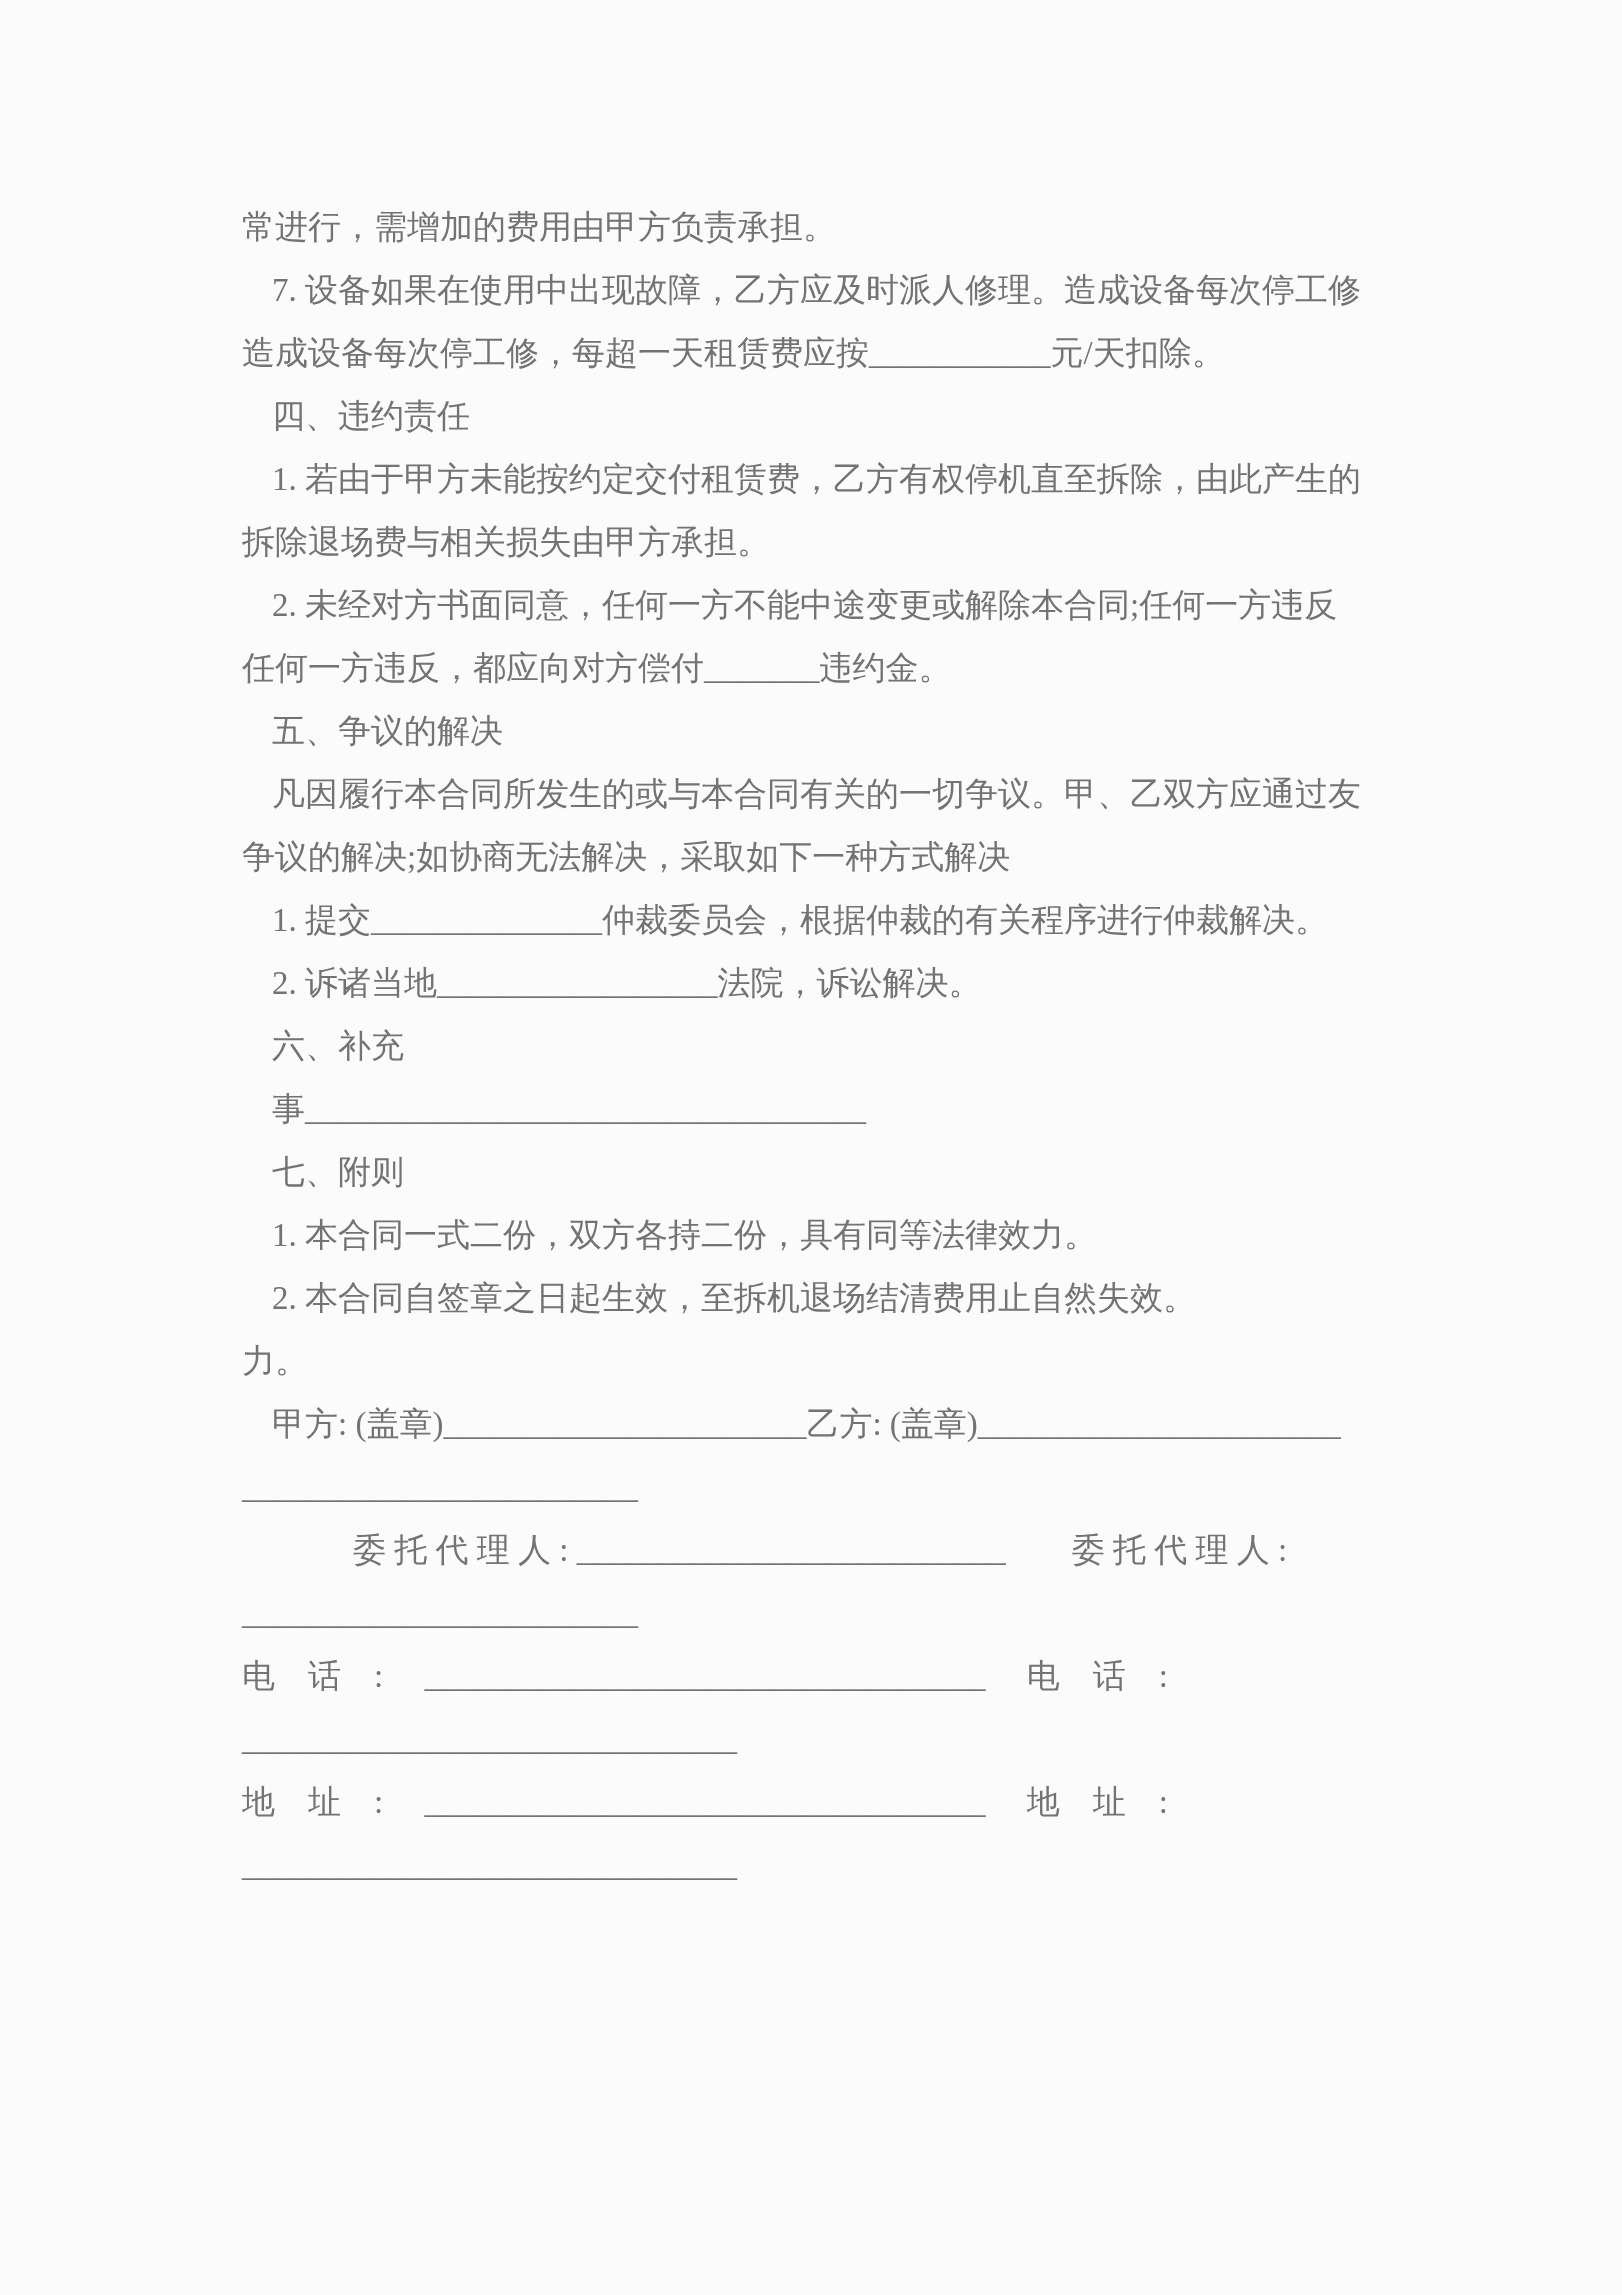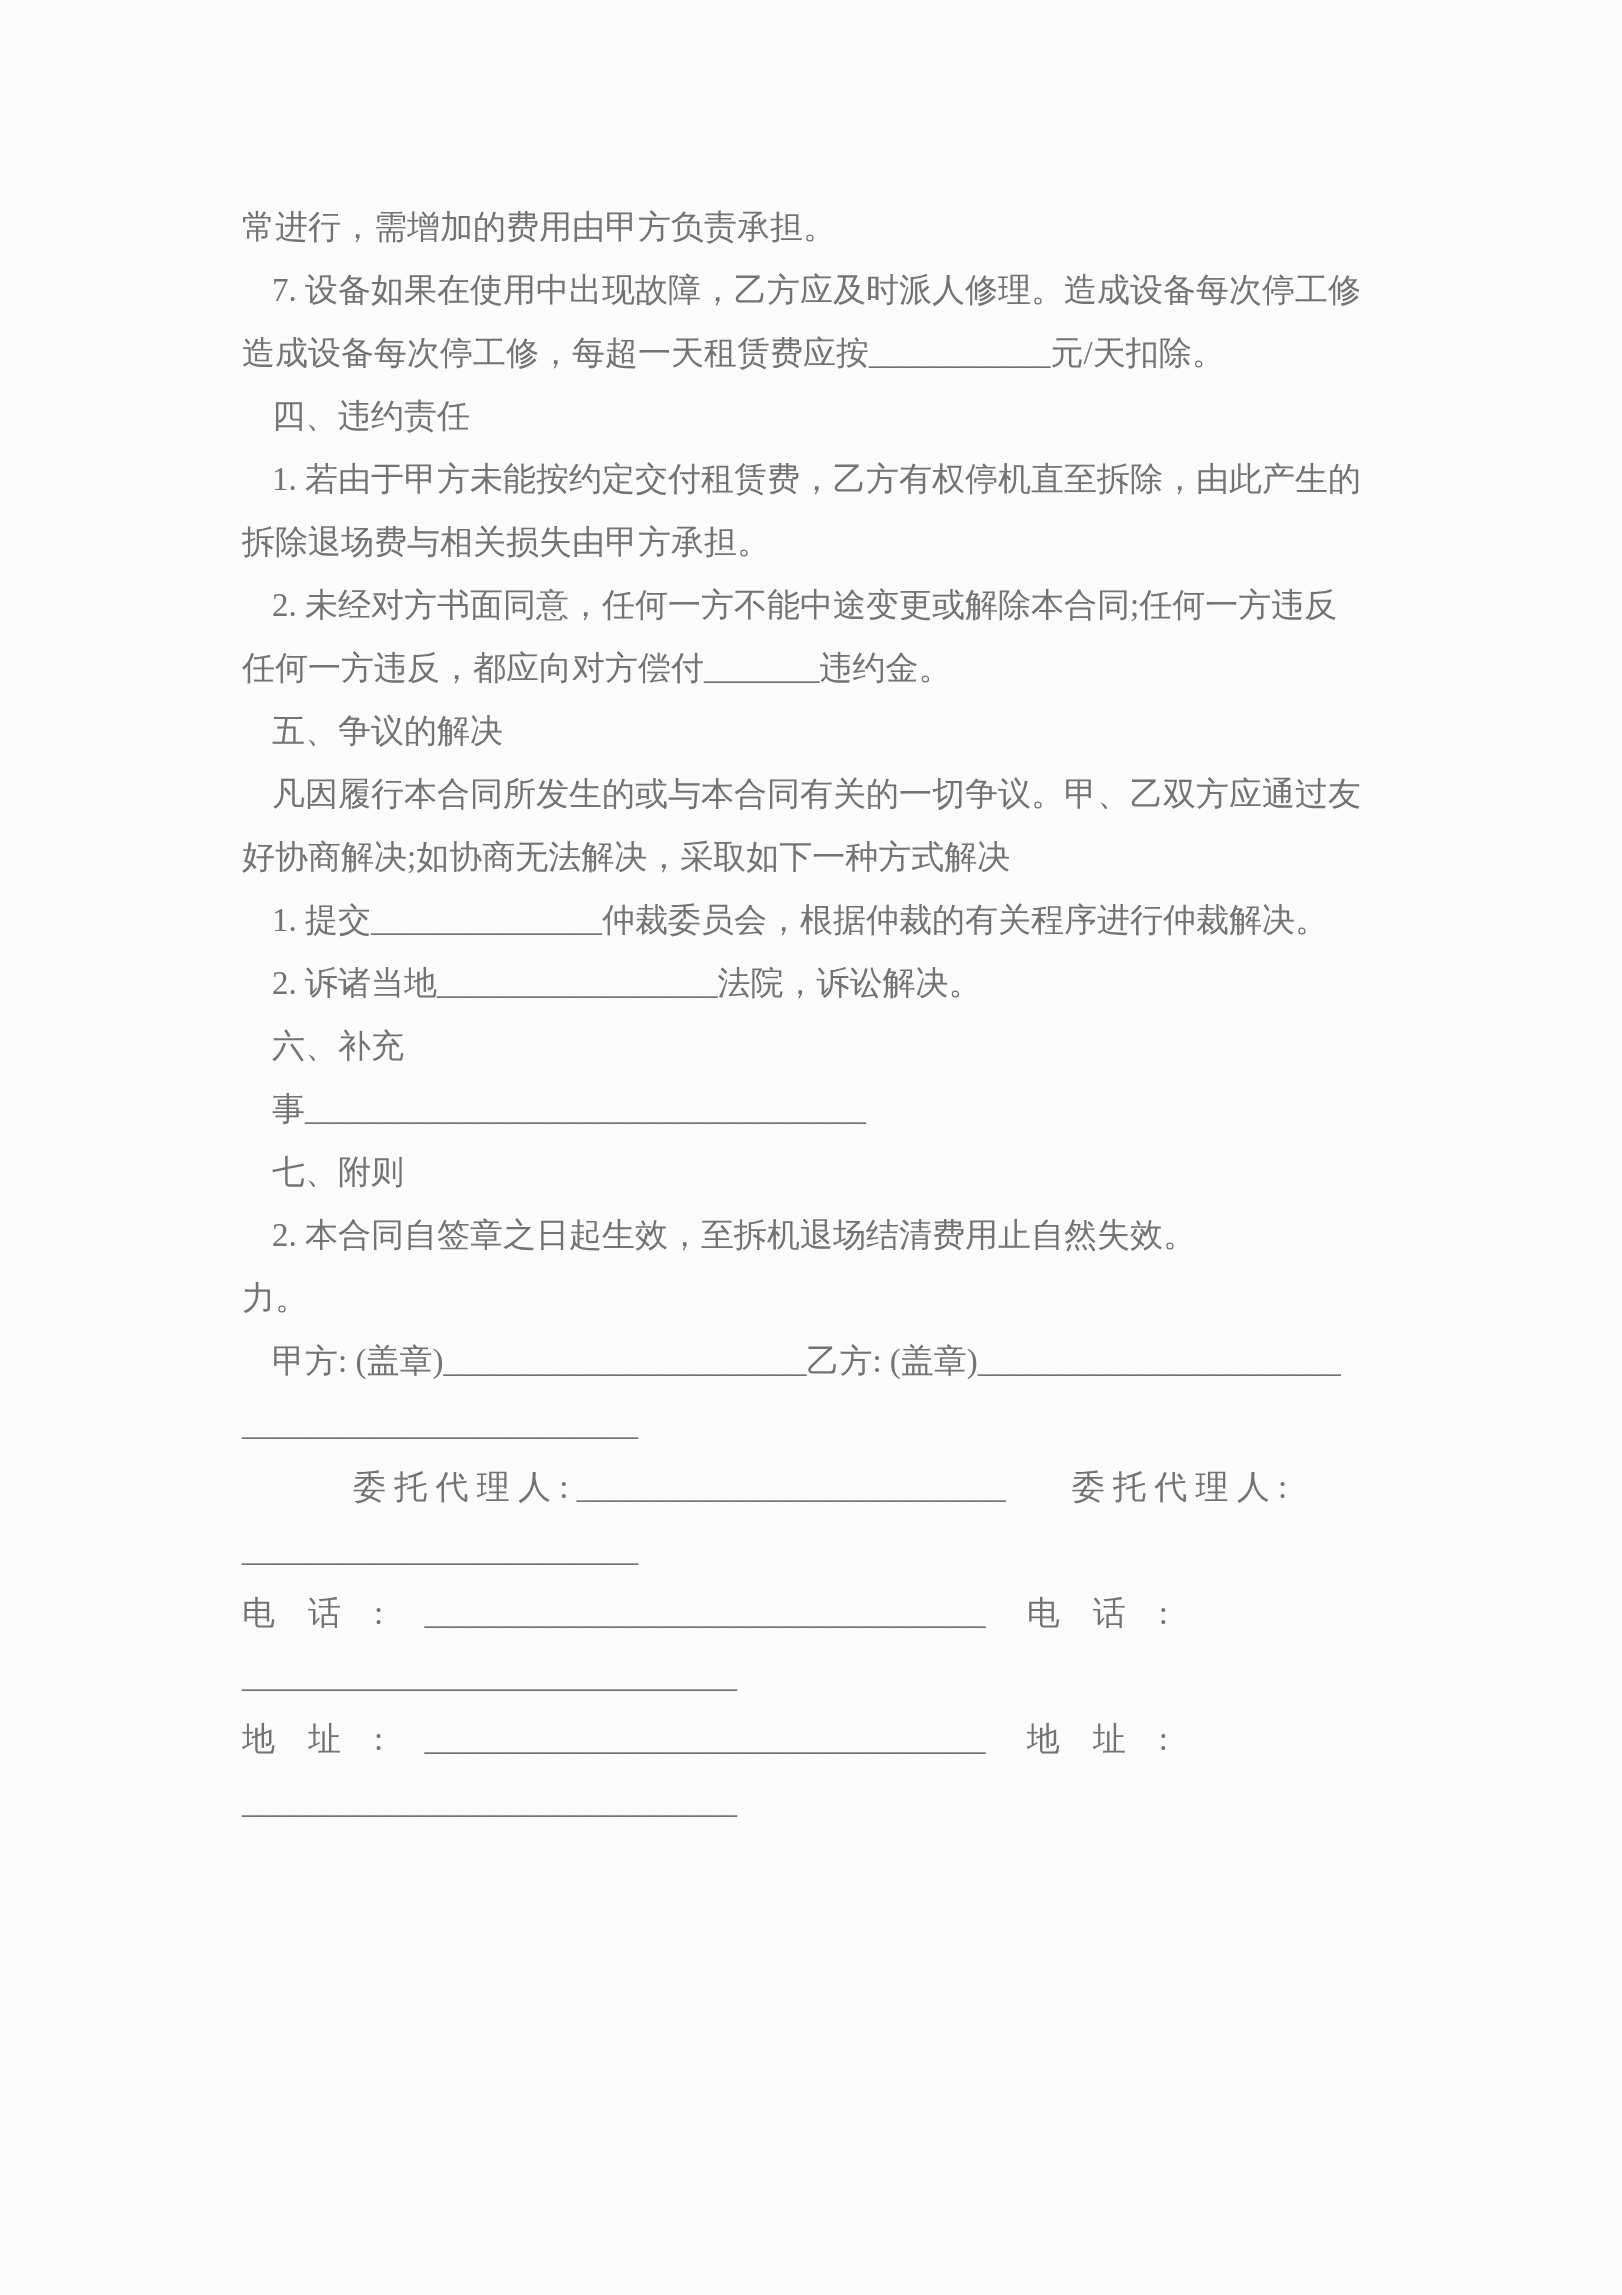--- a/index.html
+++ b/index.html
@@ -39,26 +39,27 @@
       <div class="line flush">常进行，需增加的费用由甲方负责承担。</div>
       <div class="line indent">7. 设备如果在使用中出现故障，乙方应及时派人修理。造成设备每次停工修</div>
       <div class="line flush">造成设备每次停工修，每超一天租赁费应按___________元/天扣除。</div>
       <div class="line indent">四、违约责任</div>
       <div class="line indent">1. 若由于甲方未能按约定交付租赁费，乙方有权停机直至拆除，由此产生的</div>
       <div class="line flush">拆除退场费与相关损失由甲方承担。</div>
       <div class="line indent">2. 未经对方书面同意，任何一方不能中途变更或解除本合同;任何一方违反</div>
       <div class="line flush">任何一方违反，都应向对方偿付_______违约金。</div>
       <div class="line indent">五、争议的解决</div>
       <div class="line indent">凡因履行本合同所发生的或与本合同有关的一切争议。甲、乙双方应通过友</div>
-      <div class="line flush">好协商解决;如协商无法解决，采取如下一种方式解决</div>
+      <div class="line flush">争议的解决;如协商无法解决，采取如下一种方式解决</div>
       <div class="line indent">1. 提交______________仲裁委员会，根据仲裁的有关程序进行仲裁解决。</div>
       <div class="line indent">2. 诉诸当地_________________法院，诉讼解决。</div>
       <div class="line indent">六、补充</div>
       <div class="line indent">事__________________________________</div>
       <div class="line indent">七、附则</div>
+      <div class="line indent">1. 本合同一式二份，双方各持二份，具有同等法律效力。</div>
       <div class="line indent">2. 本合同自签章之日起生效，至拆机退场结清费用止自然失效。</div>
       <div class="line flush">力。</div>
       <div class="line indent">甲方: (盖章)______________________乙方: (盖章)______________________</div>
       <div class="line flush">________________________</div>
       <div class="line sig1">委 托 代 理 人 : __________________________　　委 托 代 理 人 :</div>
       <div class="line flush">________________________</div>
       <div class="line sig2">电　话　: 　__________________________________　 电　话　:</div>
       <div class="line flush">______________________________</div>
       <div class="line sig2">地　址　: 　__________________________________　 地　址　:</div>
       <div class="line flush">______________________________</div>

